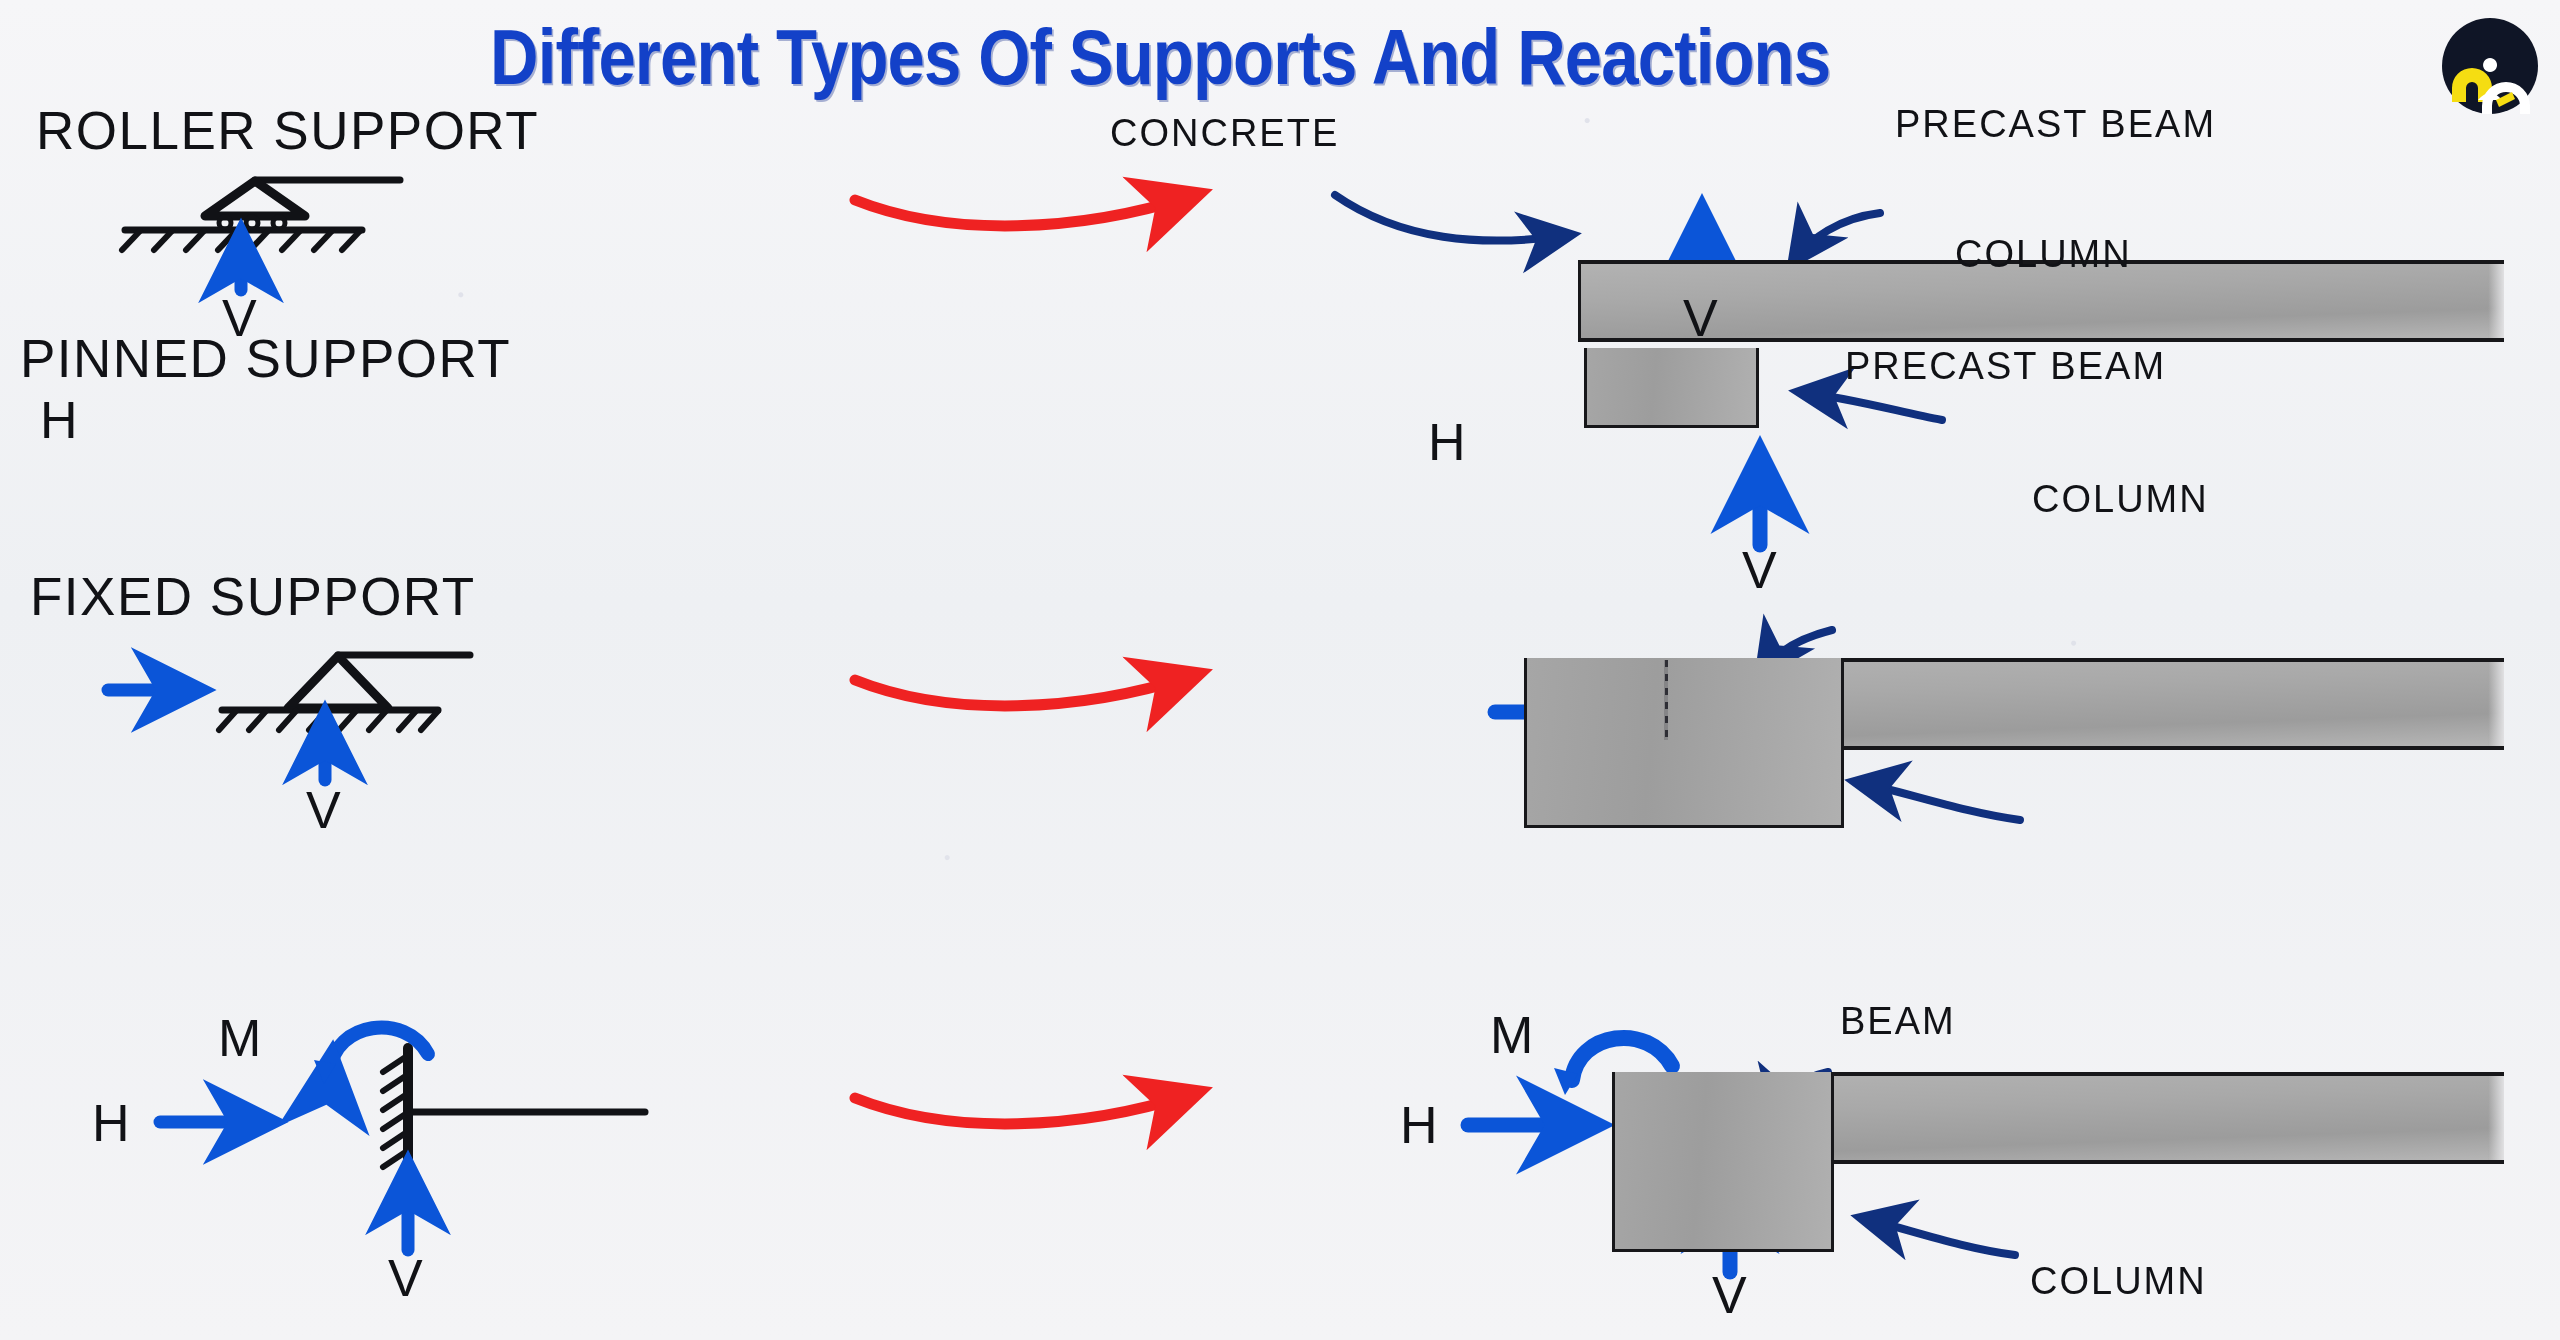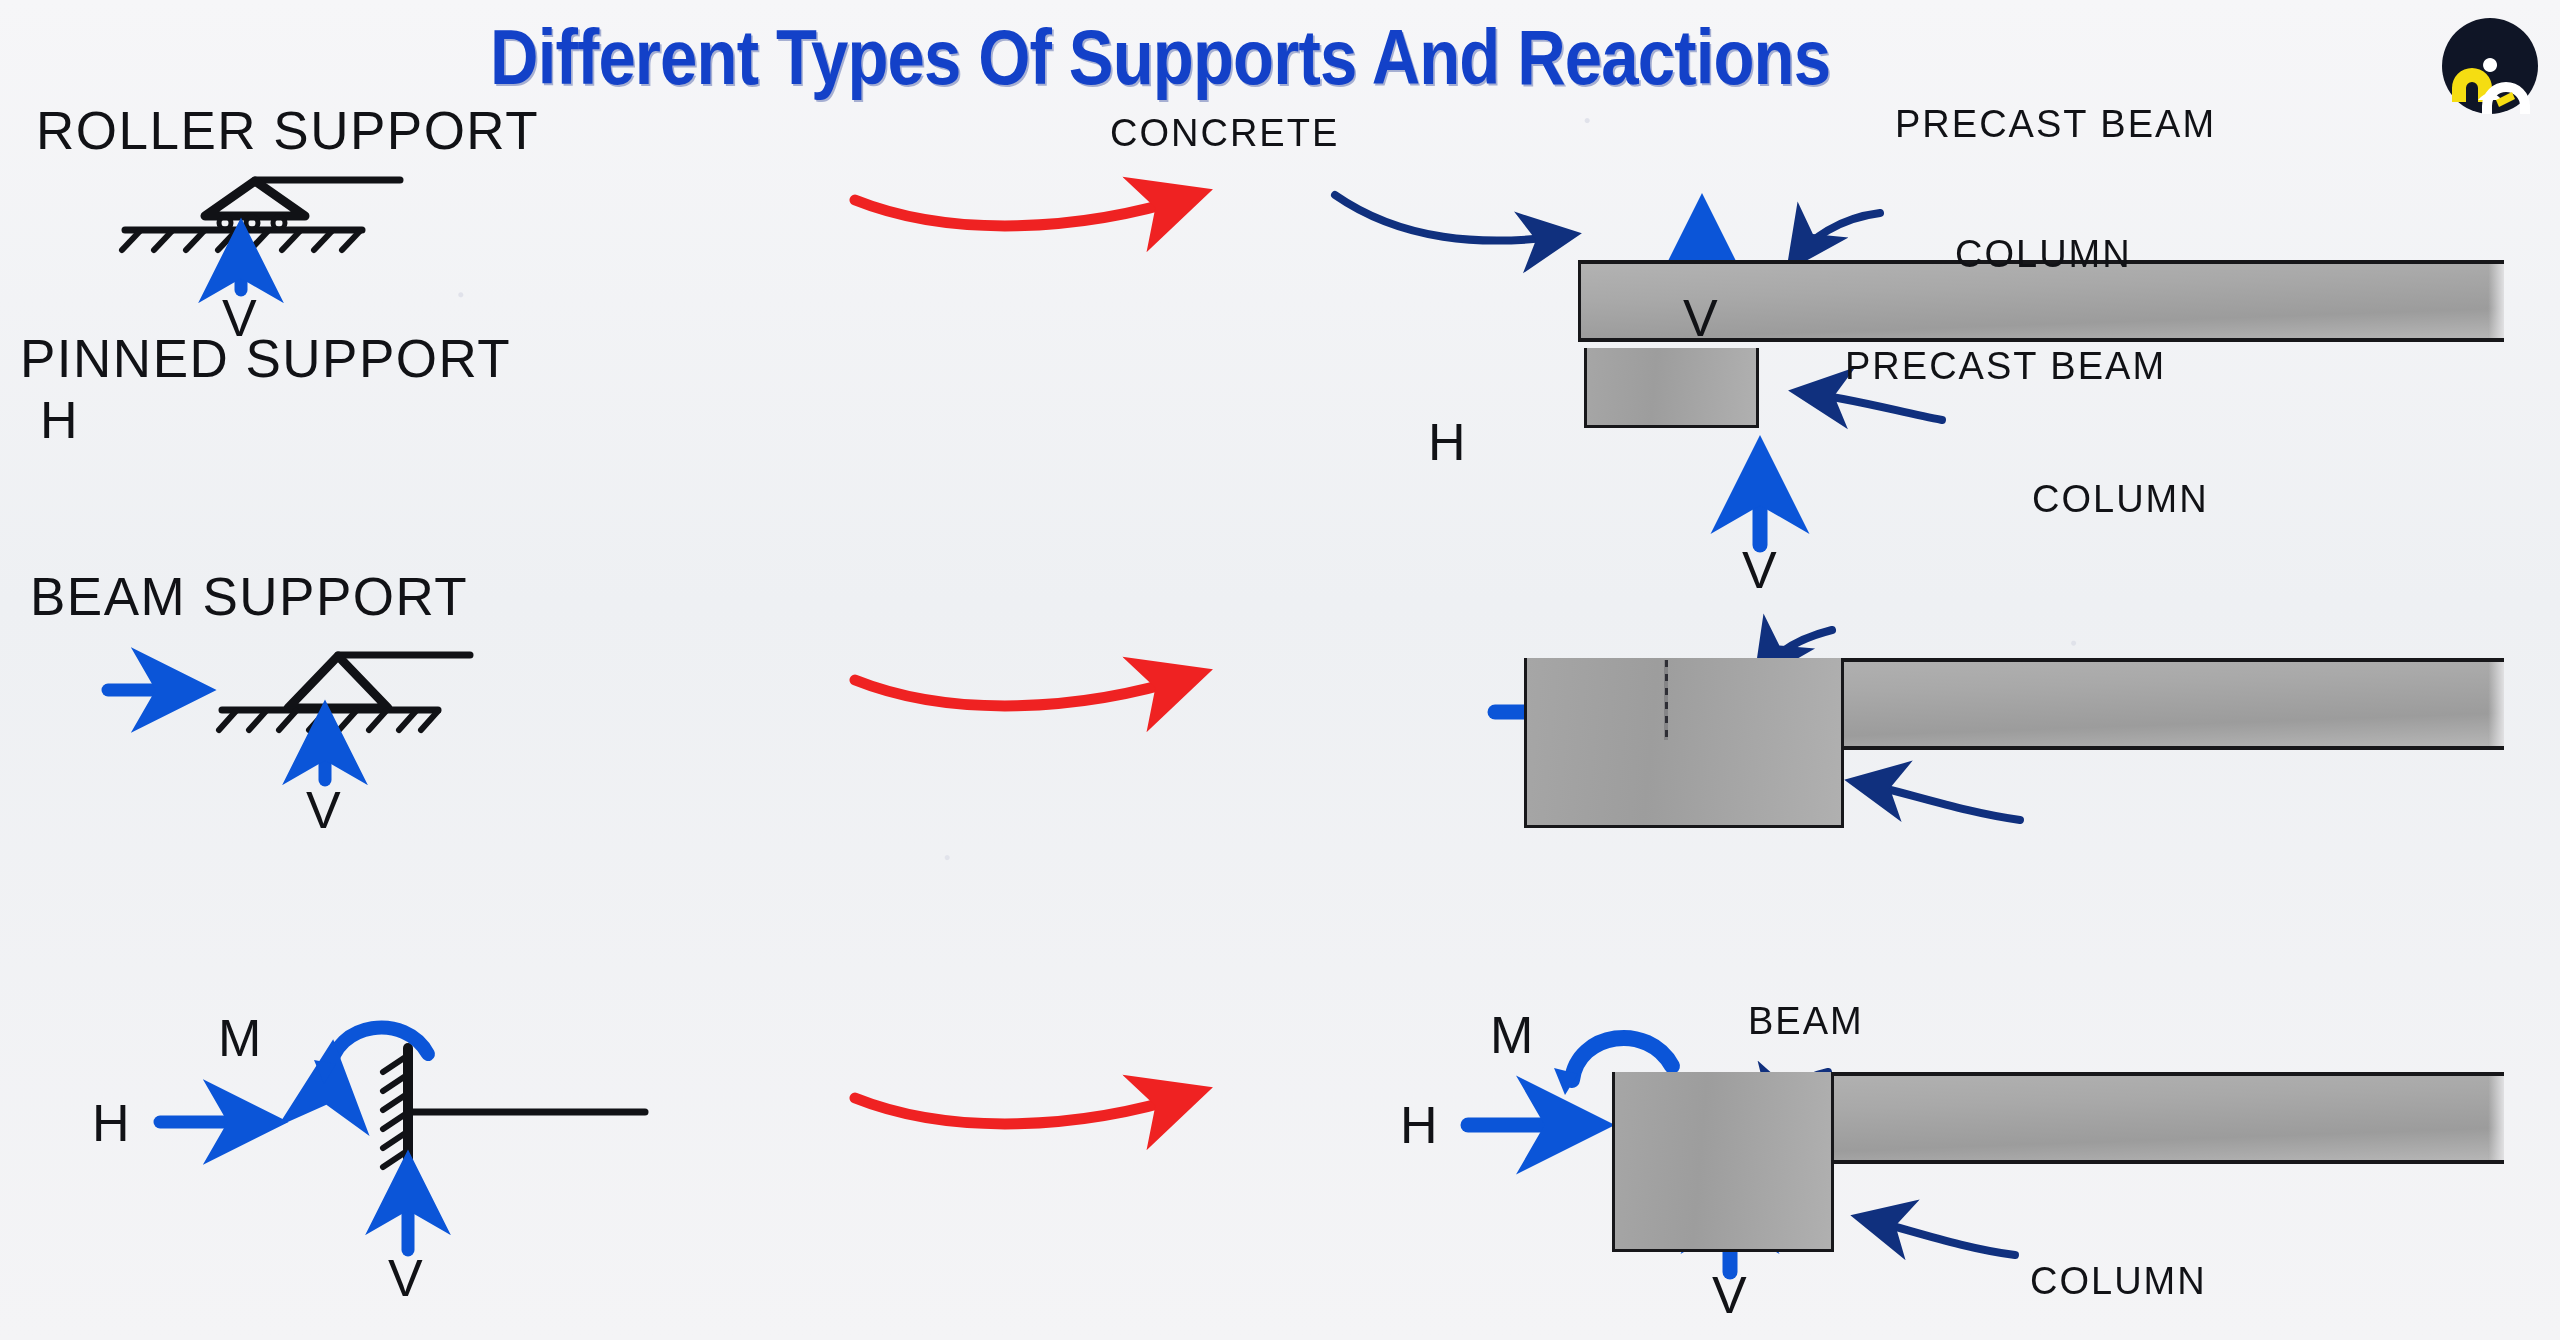--- a/index.html
+++ b/index.html
@@ -283,23 +283,23 @@
 
   <div class="hlabel big" style="left:20px;top:328px;">PINNED SUPPORT</div>
   <div class="hlabel sym" style="left:40px;top:390px;">H</div>
   <div class="hlabel sym" style="left:306px;top:780px;">V</div>
 
   <div class="hlabel mid" style="left:1845px;top:345px;">PRECAST BEAM</div>
   <div class="hlabel mid" style="left:2032px;top:478px;">COLUMN</div>
   <div class="hlabel sym" style="left:1428px;top:412px;">H</div>
   <div class="hlabel sym" style="left:1742px;top:540px;">V</div>
 
-  <div class="hlabel big" style="left:30px;top:566px;">BEAM SUPPORT</div>
+  <div class="hlabel big" style="left:30px;top:566px;">FIXED SUPPORT</div>
   <div class="hlabel sym" style="left:218px;top:1008px;">M</div>
   <div class="hlabel sym" style="left:92px;top:1093px;">H</div>
   <div class="hlabel sym" style="left:388px;top:1248px;">V</div>
 
-  <div class="hlabel mid" style="left:1748px;top:1000px;">BEAM</div>
+  <div class="hlabel mid" style="left:1840px;top:1000px;">BEAM</div>
   <div class="hlabel mid" style="left:2030px;top:1260px;">COLUMN</div>
   <div class="hlabel sym" style="left:1490px;top:1005px;">M</div>
   <div class="hlabel sym" style="left:1400px;top:1095px;">H</div>
   <div class="hlabel sym" style="left:1712px;top:1265px;">V</div>
 </div>
 
 </body></html>

